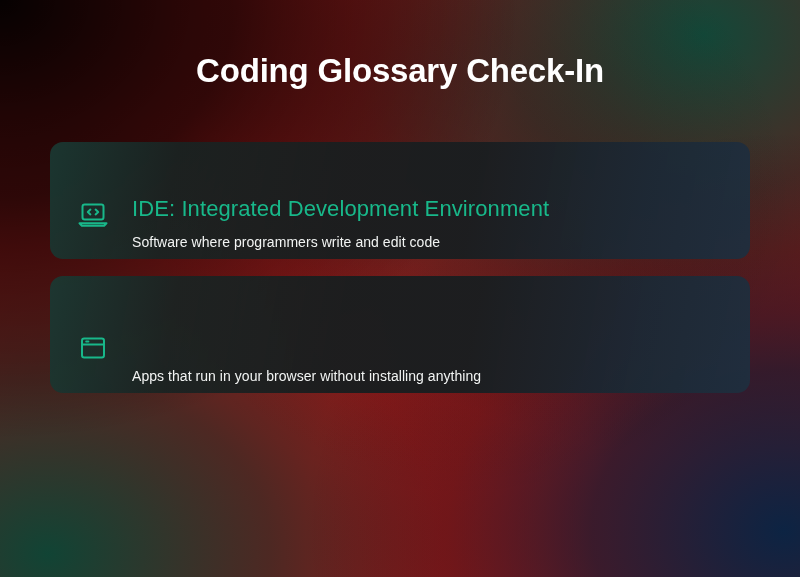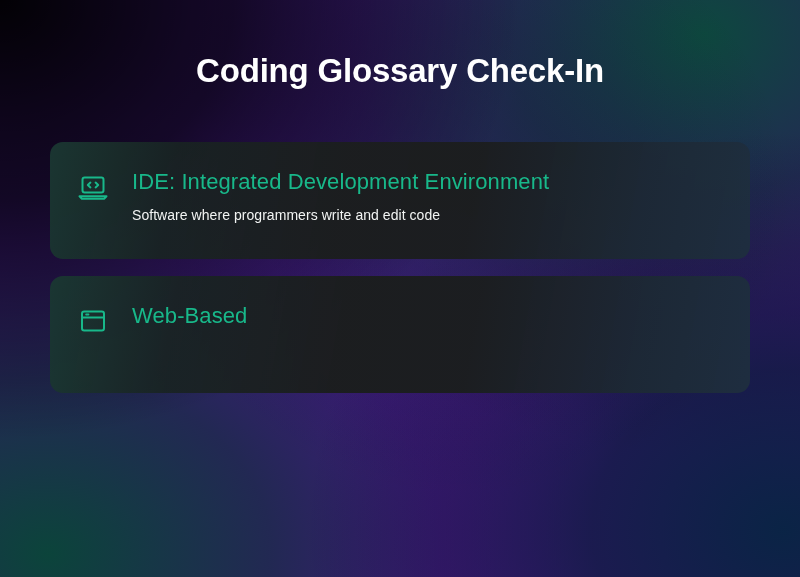--- a/index.html
+++ b/index.html
@@ -16,21 +16,21 @@
     background: #000000;
     position: relative;
   }
 
   
   #slide {
     position: absolute;
     inset: 0;
     width: 800px;
     height: 577px;
-    background-color: #4c1d95;
+    background-color: #b91c1c;
     overflow: hidden;
   }
 
   .bg-layer {
     position: absolute;
     inset: 0;
     pointer-events: none;
   }
 
   .bg-green-tr {
@@ -110,20 +110,21 @@
         rgba(34, 58, 82, 0.62) 100%),
       rgba(24, 26, 27, 0.86);
   }
 
   .card:last-child { margin-bottom: 0; }
 
   .card-inner {
     position: absolute;
     inset: 0;
     padding: 16px;
+    margin-top: 27px;
   }
 
   .card-icon {
     position: absolute;
     left: 26px;
     top: 28px;
     width: 34px;
     height: 34px;
     display: flex;
     align-items: center;
@@ -189,18 +190,18 @@
 
     <div class="card">
       <div class="card-inner">
         <span class="card-icon">
           <svg width="30" height="30" viewBox="0 0 30 30" fill="none" stroke="#18b88a" stroke-width="2" stroke-linecap="round" stroke-linejoin="round">
             <rect x="4" y="5.5" width="22" height="19" rx="2.2"></rect>
             <path d="M4 11.5h22"></path>
             <path d="M8.2 8.6h2.2"></path>
           </svg>
         </span>
-        <div class="card-heading">Web-Based</div>
+        <div class="card-sub">Apps that run in your browser without installing anything</div>
       </div>
     </div>
 
   </div>
 </div>
 
 </body></html>

